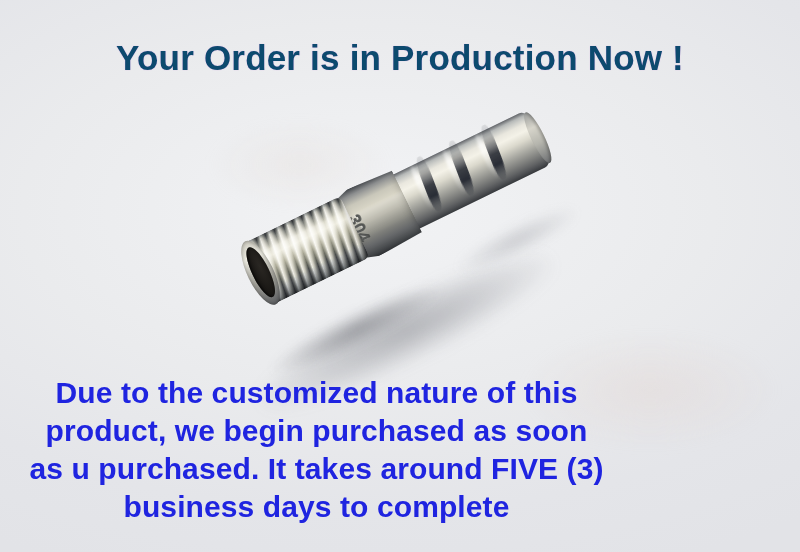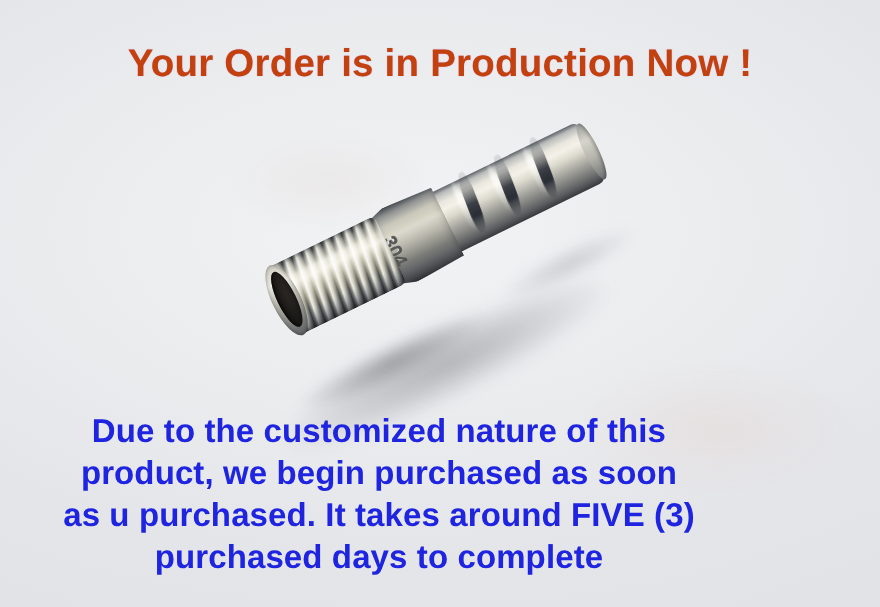--- a/index.html
+++ b/index.html
@@ -41,21 +41,21 @@
   
   .headline {
     position: absolute;
     left: 0;
     top: 38px;
     width: 800px;
     text-align: center;
     font-size: 35px;
     font-weight: bold;
     letter-spacing: .2px;
-    color: #c2410c;
+    color: #0c4a6e;
     text-shadow: 0 0 1px rgba(204,69,236,.45);
     white-space: nowrap;
   }
 
   
   .product {
     position: absolute;
     left: 0; top: 0;
     width: 800px; height: 552px;
   }
@@ -262,21 +262,20 @@
     position: absolute;
     left: 0;
     top: 374px;
     width: 633px;
     text-align: center;
     font-size: 30px;
     line-height: 38px;
     font-weight: bold;
     color: #1f24e0;
     letter-spacing: .1px;
-    margin-left: 28px;
   }
   .body-copy .line { display: block; white-space: nowrap; }
 </style>
 </head>
 <body>
 
 <div id="stage">
 
   <div class="backdrop"></div>
   <div class="backdrop-warm"></div>
@@ -310,16 +309,16 @@
       <div class="bore-outer"></div>
       <div class="bore-inner"></div>
 
     </div>
   </div>
 
   <div class="body-copy">
     <span class="line">Due to the customized nature of this</span>
     <span class="line">product, we begin purchased as soon</span>
     <span class="line">as u purchased. It takes around FIVE (3)</span>
-    <span class="line">purchased days to complete</span>
+    <span class="line">business days to complete</span>
   </div>
 
 </div>
 
 </body></html>

